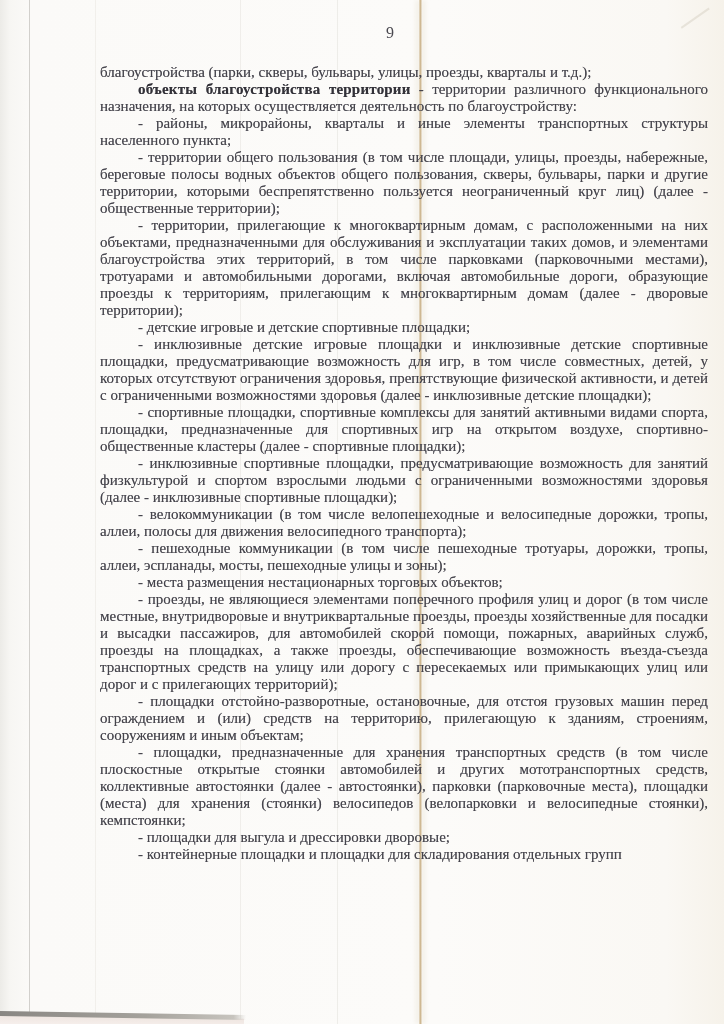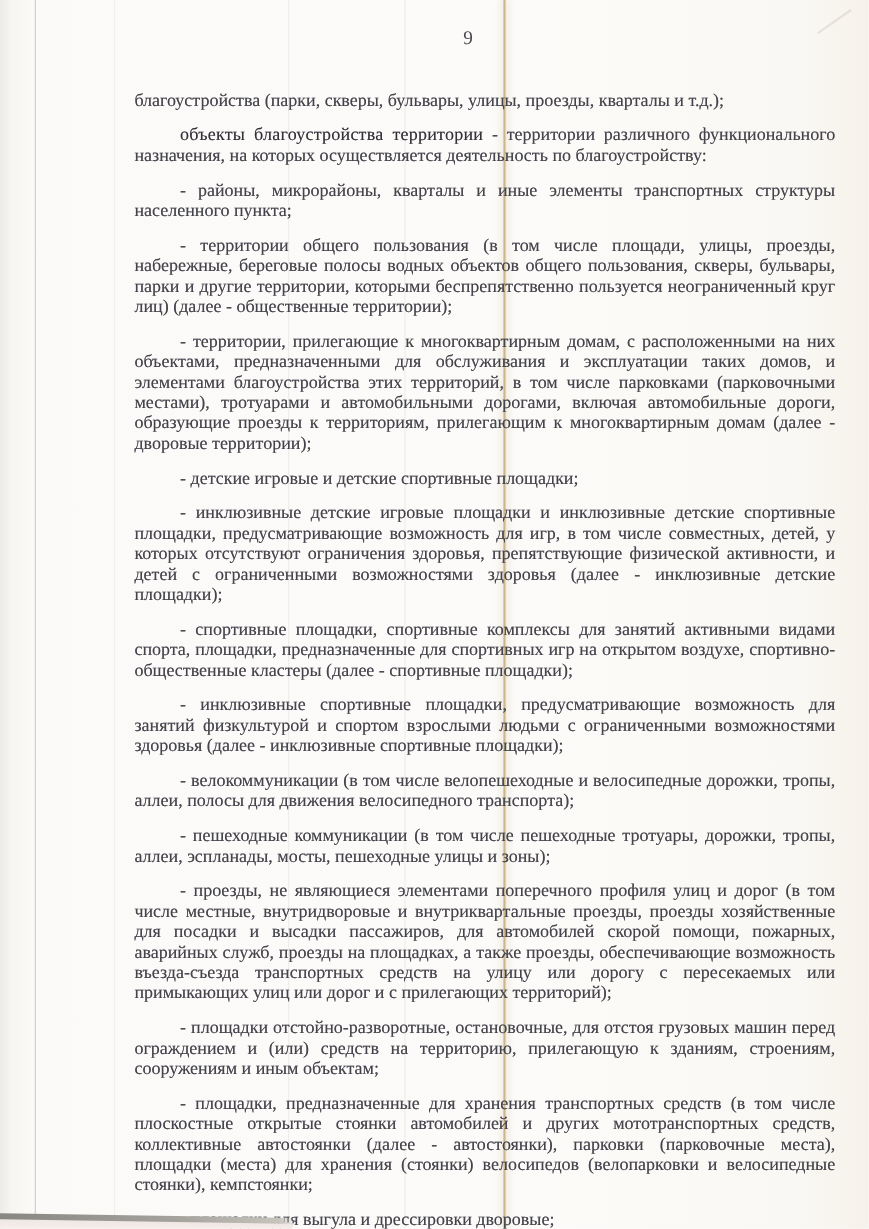--- a/index.html
+++ b/index.html
@@ -58,23 +58,23 @@
   }
   .text-block {
     position: absolute;
     left: 100px; top: 64px; width: 608px;
     font-size: 15px;
     line-height: 17px;
     color: #45444c;
     text-align: justify;
     text-shadow: 0 0 0.4px rgba(69,68,76,0.55);
   }
-  .text-block p { margin: 12px; padding: 0; }
+  .text-block p { margin: 0; padding: 0; }
   .text-block p.indent { text-indent: 38px; }
-  .text-block b.lead { font-weight: 400; color: #323138; letter-spacing: 0.2px; }
+  .text-block b.lead { font-weight: 700; color: #323138; letter-spacing: 0.2px; }
   .text-block b.lead:empty { display: none; }
 </style>
 </head>
 <body>
 
 <div class="page">
   <div class="vline edge-line"></div>
   <div class="vline faint-1"></div>
   <div class="vline faint-2"></div>
   <div class="vline faint-3"></div>
@@ -99,20 +99,21 @@
   <p class="indent"><span class="para-text">- инклюзивные детские игровые площадки и инклюзивные детские спортивные площадки, предусматривающие возможность для игр, в том числе совместных, детей, у которых отсутствуют ограничения здоровья, препятствующие физической активности, и детей с ограниченными возможностями здоровья (далее - инклюзивные детские площадки);</span></p>
 
   <p class="indent"><span class="para-text">- спортивные площадки, спортивные комплексы для занятий активными видами спорта, площадки, предназначенные для спортивных игр на открытом воздухе, спортивно-общественные кластеры (далее - спортивные площадки);</span></p>
 
   <p class="indent"><span class="para-text">- инклюзивные спортивные площадки, предусматривающие возможность для занятий физкультурой и спортом взрослыми людьми с ограниченными возможностями здоровья (далее - инклюзивные спортивные площадки);</span></p>
 
   <p class="indent"><span class="para-text">- велокоммуникации (в том числе велопешеходные и велосипедные дорожки, тропы, аллеи, полосы для движения велосипедного транспорта);</span></p>
 
   <p class="indent"><span class="para-text">- пешеходные коммуникации (в том числе пешеходные тротуары, дорожки, тропы, аллеи, эспланады, мосты, пешеходные улицы и зоны);</span></p>
 
+  <p class="indent"><span class="para-text">- места размещения нестационарных торговых объектов;</span></p>
 
   <p class="indent"><span class="para-text">- проезды, не являющиеся элементами поперечного профиля улиц и дорог (в том числе местные, внутридворовые и внутриквартальные проезды, проезды хозяйственные для посадки и высадки пассажиров, для автомобилей скорой помощи, пожарных, аварийных служб, проезды на площадках, а также проезды, обеспечивающие возможность въезда-съезда транспортных средств на улицу или дорогу с пересекаемых или примыкающих улиц или дорог и с прилегающих территорий);</span></p>
 
 
   <p class="indent"><span class="para-text">- площадки отстойно-разворотные, остановочные, для отстоя грузовых машин перед ограждением и (или) средств на территорию, прилегающую к зданиям, строениям, сооружениям и иным объектам;</span></p>
 
 
   <p class="indent"><span class="para-text">- площадки, предназначенные для хранения транспортных средств (в том числе плоскостные открытые стоянки автомобилей и других мототранспортных средств, коллективные автостоянки (далее - автостоянки), парковки (парковочные места), площадки (места) для хранения (стоянки) велосипедов (велопарковки и велосипедные стоянки), кемпстоянки;</span></p>
 
 

